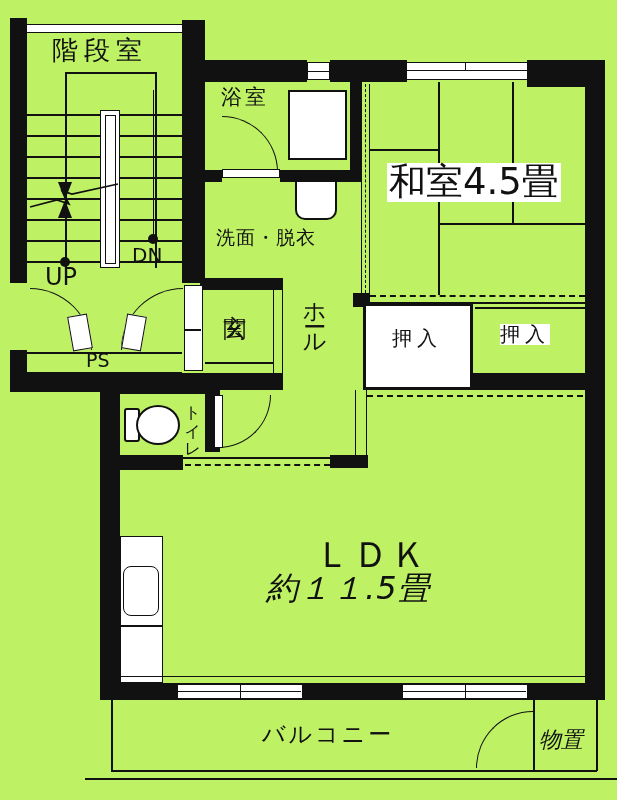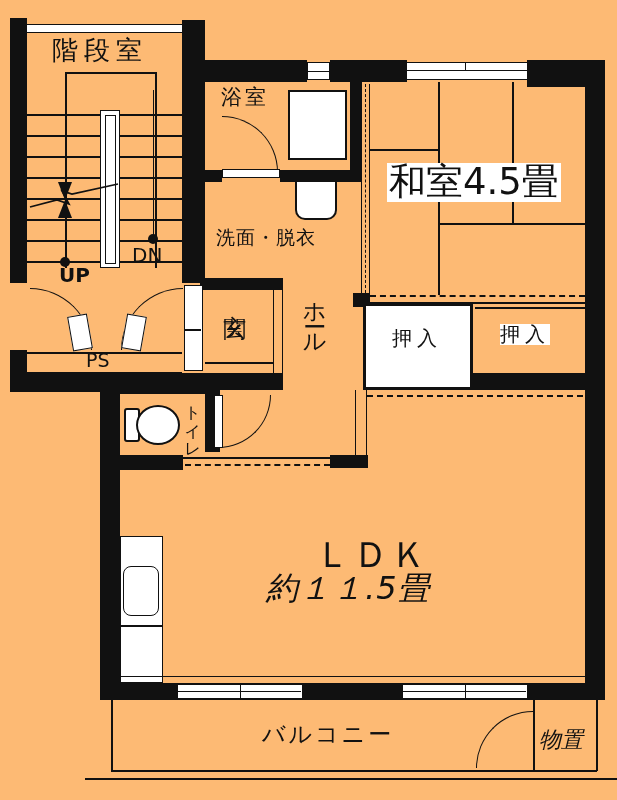--- a/index.html
+++ b/index.html
@@ -1,16 +1,16 @@
 <!DOCTYPE html>
 <html><head>
 <meta charset="utf-8">
 <style>
   html,body{margin:0;padding:0;background:#fff;}
-  #plan{position:relative;width:617px;height:800px;background:#fdba74;overflow:hidden;
+  #plan{position:relative;width:617px;height:800px;background:#bef264;overflow:hidden;
         font-family:"DejaVu Sans","Liberation Sans",sans-serif;color:#111;}
   .abs{position:absolute;box-sizing:border-box;}
   .wall{position:absolute;background:#111;}
   .hl{position:absolute;background:#111;height:1.6px;}
   .vl{position:absolute;background:#111;width:1.6px;}
   .box{position:absolute;box-sizing:border-box;border:1.6px solid #111;background:#fff;}
   .lbl{position:absolute;color:#111;font-weight:500;white-space:nowrap;line-height:1.05;}
   .vert{writing-mode:vertical-rl;text-orientation:upright;}
   .dot{position:absolute;width:10px;height:10px;background:#111;border-radius:50%;}
   .arc{position:absolute;box-sizing:border-box;}
@@ -129,21 +129,21 @@
   <div class="hl" style="left:120px;top:676px;width:465px;height:1.4px;"></div>
 
   <div class="vl" style="left:111px;top:700px;height:71px;"></div>
   <div class="hl" style="left:111px;top:770px;width:486px;"></div>
   <div class="vl" style="left:533px;top:700px;height:70px;"></div>
   <div class="vl" style="left:596px;top:692px;height:79px;"></div>
   <div class="arc" style="left:476px;top:711px;width:57px;height:57px;border-top:1.7px solid #111;border-left:1.7px solid #111;border-top-left-radius:100%;"></div>
   <div class="hl" style="left:85px;top:778px;width:532px;height:2.4px;"></div>
 
   <div class="lbl" style="left:52px;top:37px;font-size:26px;letter-spacing:6px;">階段室</div>
-  <div class="lbl" style="left:59px;top:265px;font-size:20px;font-weight:bold;">UP</div>
+  <div class="lbl" style="left:45px;top:265px;font-size:24px;">UP</div>
   <div class="lbl" style="left:132px;top:245px;font-size:20px;">DN</div>
   <div class="lbl" style="left:86px;top:351px;font-size:19px;">PS</div>
   <div class="lbl" style="left:221px;top:86px;font-size:21px;letter-spacing:3px;">浴室</div>
   <div class="lbl" style="left:216px;top:228px;font-size:19px;letter-spacing:1px;">洗面・脱衣</div>
   <div class="lbl vert" style="left:223px;top:296px;font-size:23px;letter-spacing:4px;">玄関</div>
   <div class="lbl vert" style="left:303px;top:287px;font-size:23px;letter-spacing:2px;">ホール</div>
   <div class="lbl" style="left:387px;top:163px;font-size:37px;background:#fff;padding:0 2px;">和室4.5畳</div>
   <div class="lbl" style="left:392px;top:328px;font-size:20px;letter-spacing:5px;background:#fff;">押入</div>
   <div class="lbl" style="left:500px;top:324px;font-size:20px;letter-spacing:5px;background:#fff;">押入</div>
   <div class="lbl vert" style="left:184px;top:394px;font-size:16px;letter-spacing:1px;">トイレ</div>

